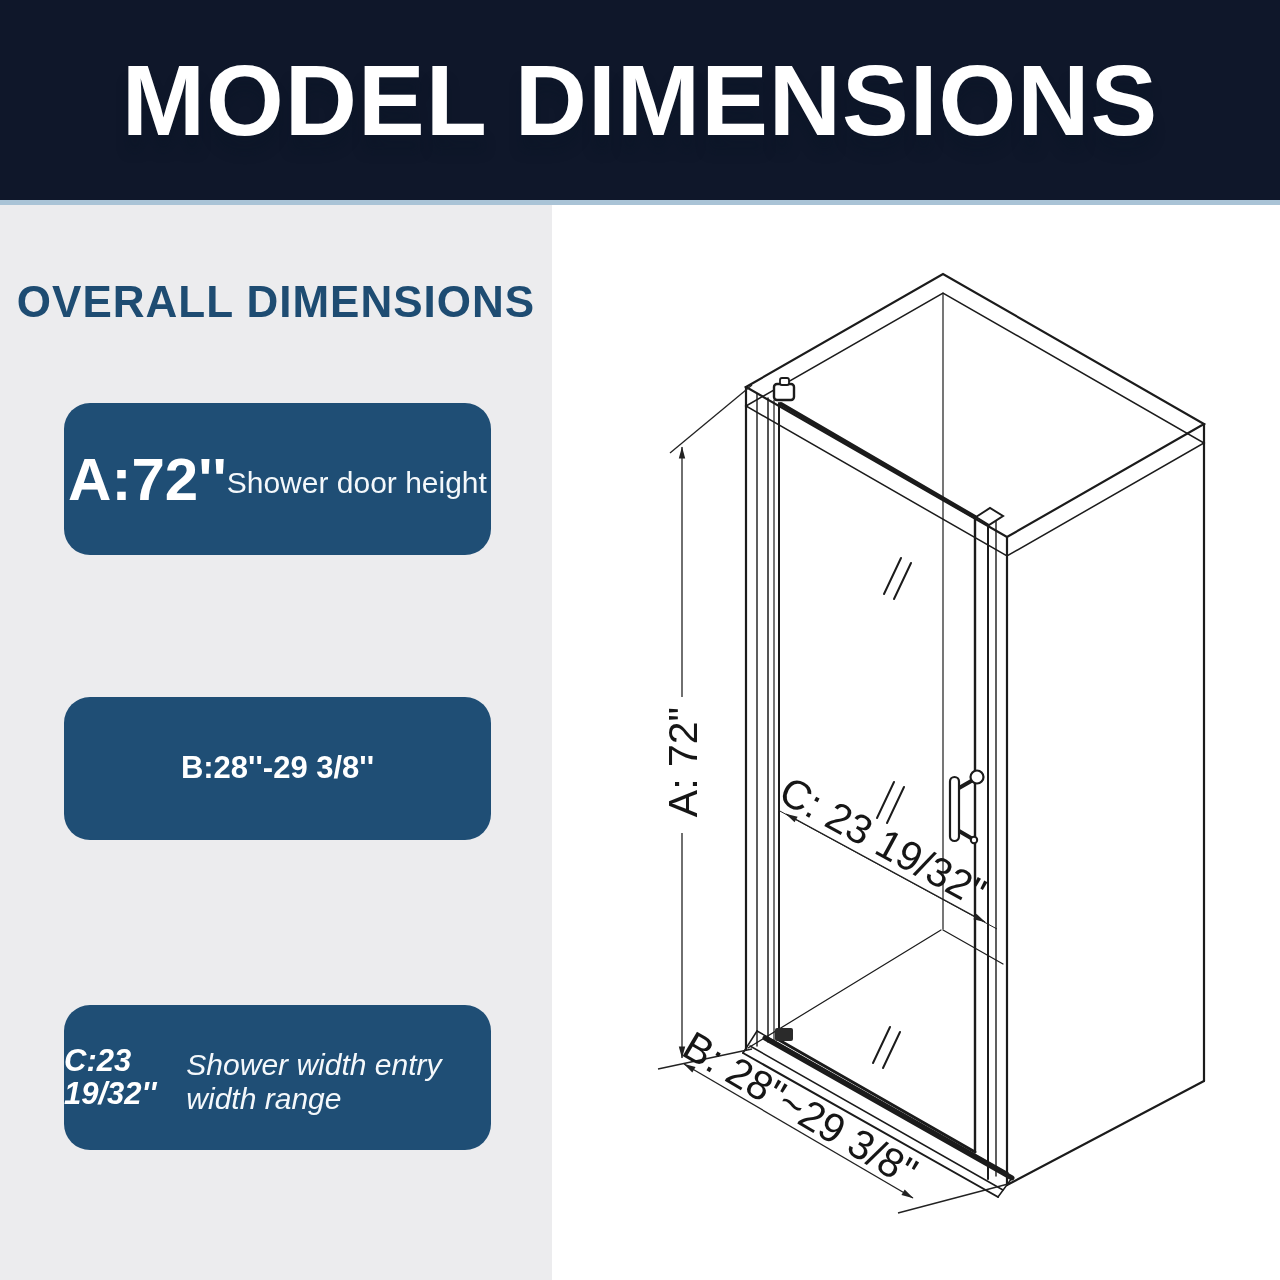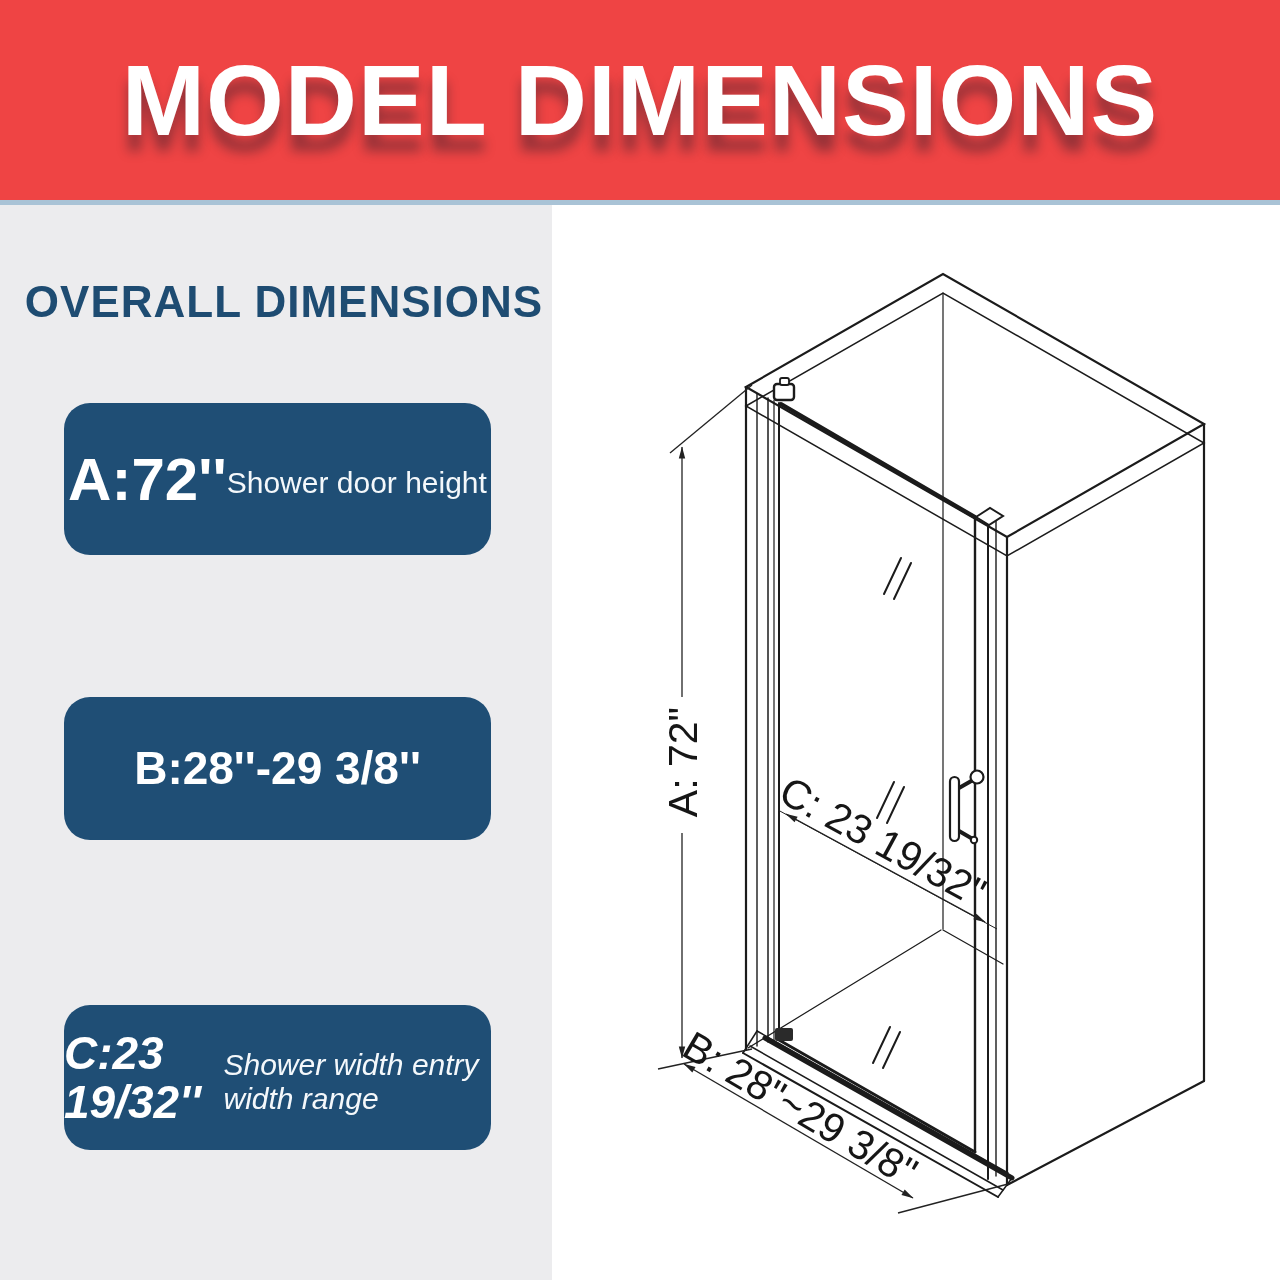--- a/index.html
+++ b/index.html
@@ -1,38 +1,38 @@
 <!DOCTYPE html>
 <html><head>
 <meta charset="utf-8">
 <style>
   html,body{margin:0;padding:0;background:#fff;}
   .stage{position:relative;width:1280px;height:1280px;overflow:hidden;
          font-family:"Liberation Sans",sans-serif;background:#fff;}
   
   .header{position:absolute;left:0;top:0;width:1280px;height:200px;
-          background:#ef4444;border-bottom:5px solid #a9c3d6;
+          background:#0f172a;border-bottom:5px solid #a9c3d6;
           display:flex;align-items:center;justify-content:center;}
   .header h1{margin:0;color:#ffffff;font-size:100px;font-weight:bold;
              letter-spacing:1px;line-height:1;
              text-shadow:0 16px 12px rgba(8,22,38,0.38);}
   
   .left-panel{position:absolute;left:0;top:205px;width:552px;height:1075px;
-              background:#ececee;padding-left:16px;}
+              background:#ececee;}
   .panel-title{position:absolute;top:72px;left:0;width:100%;text-align:center;
                color:#1e4c72;font-size:44px;font-weight:bold;letter-spacing:1px;}
   .dim-card{position:absolute;left:64px;width:427px;background:#1f4e75;
             border-radius:26px;display:flex;
             align-items:center;justify-content:center;color:#fff;}
   .card-a{top:198px;height:152px;}
   .card-b{top:492px;height:143px;}
   .card-c{top:800px;height:145px;font-style:italic;}
   .dim-card .headline{font-weight:bold;line-height:1.05;}
   .card-a .headline{font-size:60px;}
-  .card-b .headline,.card-c .headline{font-size:46px;}
+  .card-b .headline,.card-c .headline{font-size:31px;}
   .dim-card .caption{font-size:30px;margin-top:8px;color:#f4f8fb;}
   
   .right-panel{position:absolute;left:552px;top:205px;width:728px;height:1075px;
                background:#ffffff;}
   svg.drawing{position:absolute;left:0;top:0;width:1280px;height:1280px;}
   svg .dimtext{font-family:"Liberation Sans",sans-serif;font-size:41px;fill:#161616;}
 </style>
 </head>
 <body>
 

